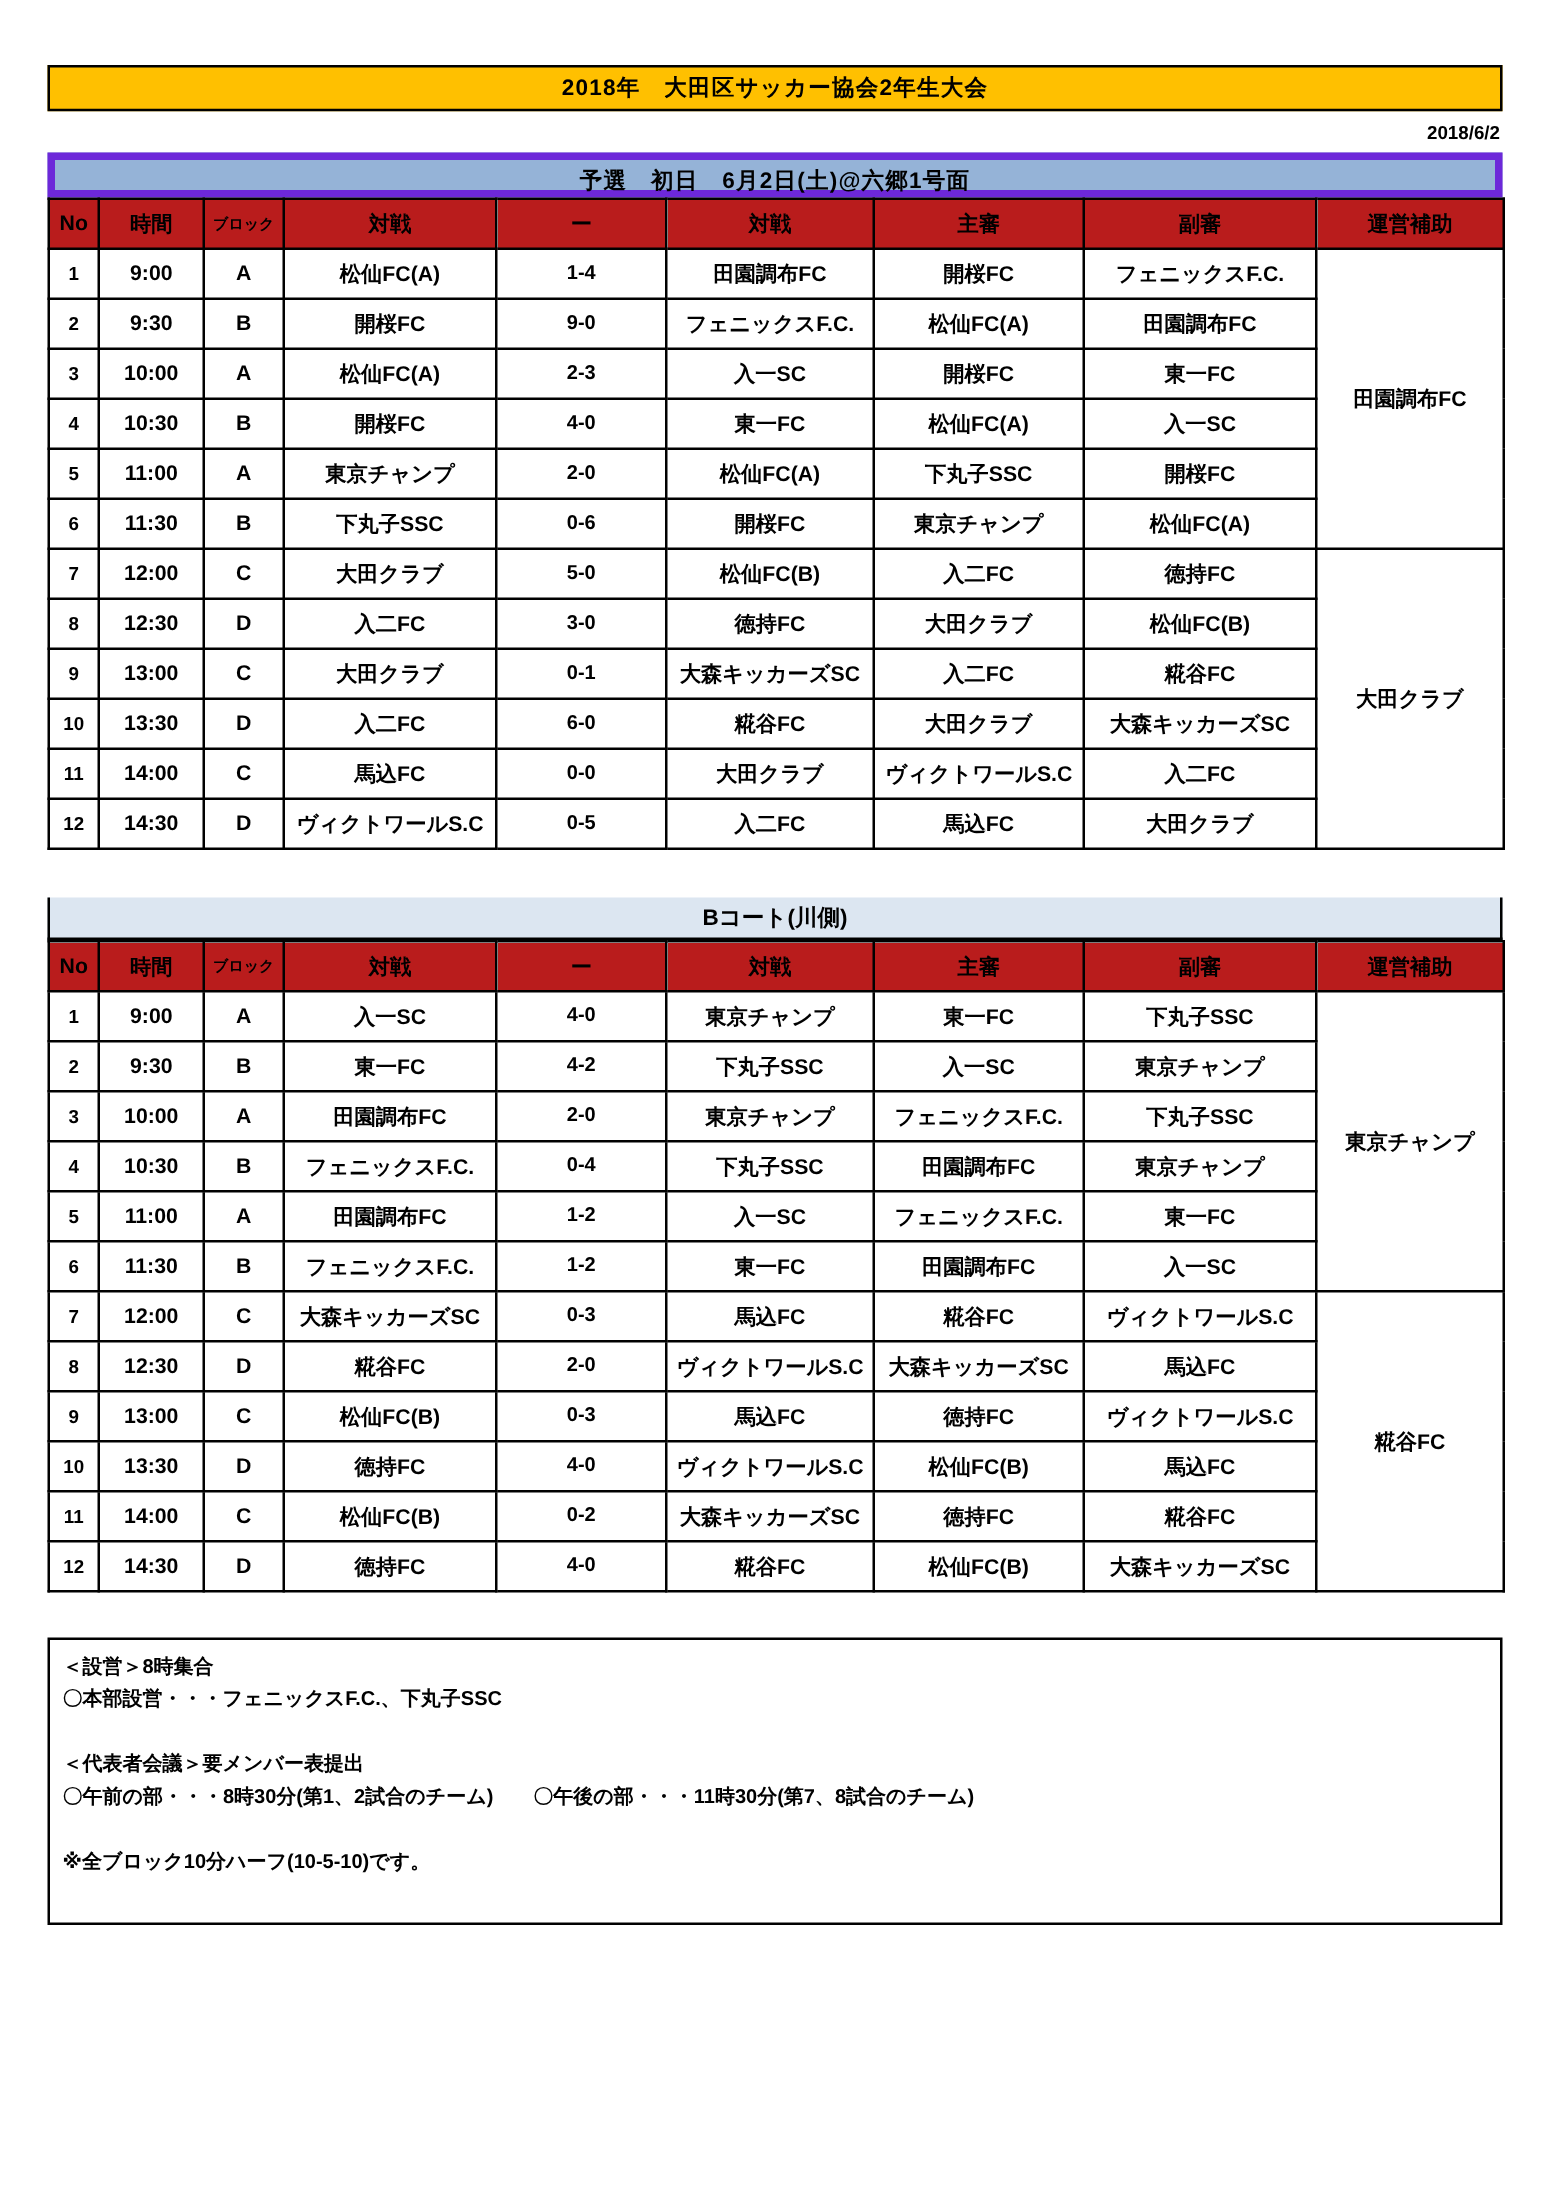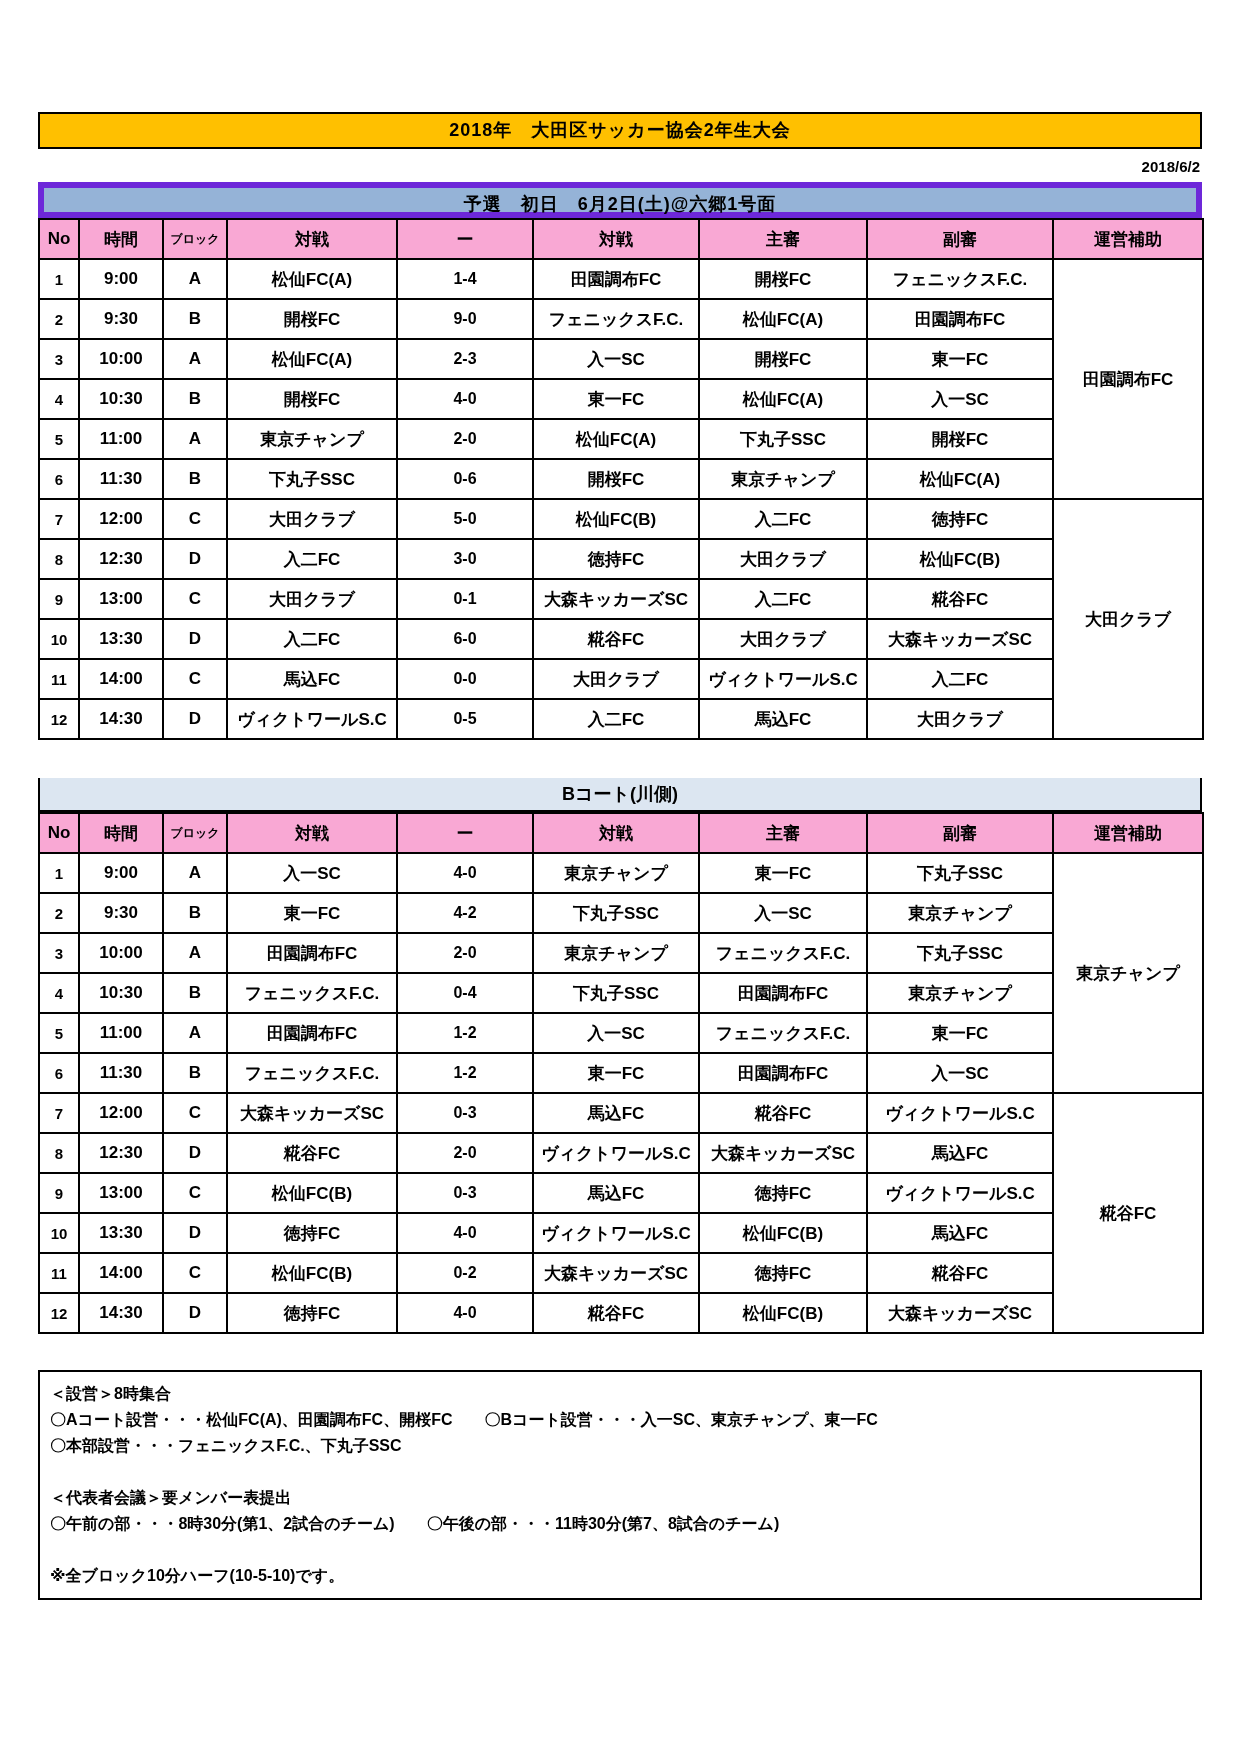--- a/index.html
+++ b/index.html
@@ -10,21 +10,21 @@
     height: 1754px;
     overflow: hidden;
     font-family: "Liberation Sans", "DejaVu Sans", sans-serif;
     font-weight: 700;
     color: #000000;
   }
   .page {
     box-sizing: border-box;
     width: 1240px;
     height: 1456px;
-    padding: 112px 38px 0 38px;
+    padding: 52px 38px 0 38px;
   }
   .title-bar {
     box-sizing: border-box;
     border: 2px solid #000;
     background: #FFC000;
     height: 37px;
     line-height: 33px;
     text-align: center;
     font-size: 18px;
     letter-spacing: 1px;
@@ -62,21 +62,21 @@
   }
   .schedule-table th, .schedule-table td {
     border: 2px solid #000;
     padding: 0;
     text-align: center;
     vertical-align: middle;
     white-space: nowrap;
     overflow: hidden;
   }
   .schedule-table th {
-    background: #f9a8d4;
+    background: #b91c1c;
     height: 38px;
     font-size: 17px;
   }
   .schedule-table th.c2 { font-size: 12px; }
   .schedule-table td {
     background: #ffffff;
     height: 38px;
     font-size: 17px;
   }
   .schedule-table td.c0 { font-size: 15px; }
@@ -421,21 +421,20 @@
             <td class="c5">糀谷FC</td>
             <td class="c6">松仙FC(B)</td>
             <td class="c7">大森キッカーズSC</td>
           </tr>
         </tbody>
     </table>
   </section>
 
   <div class="notes-box">
     <div class="note-line">＜設営＞8時集合</div>
-    <div class="note-line">〇Aコート設営・・・松仙FC(A)、田園調布FC、開桜FC　　〇Bコート設営・・・入一SC、東京チャンプ、東一FC</div>
     <div class="note-line">〇本部設営・・・フェニックスF.C.、下丸子SSC</div>
     <div class="note-line"></div>
     <div class="note-line">＜代表者会議＞要メンバー表提出</div>
     <div class="note-line">〇午前の部・・・8時30分(第1、2試合のチーム)　　〇午後の部・・・11時30分(第7、8試合のチーム)</div>
     <div class="note-line"></div>
     <div class="note-line">※全ブロック10分ハーフ(10-5-10)です。</div>
   </div>
 
 </div>
 

